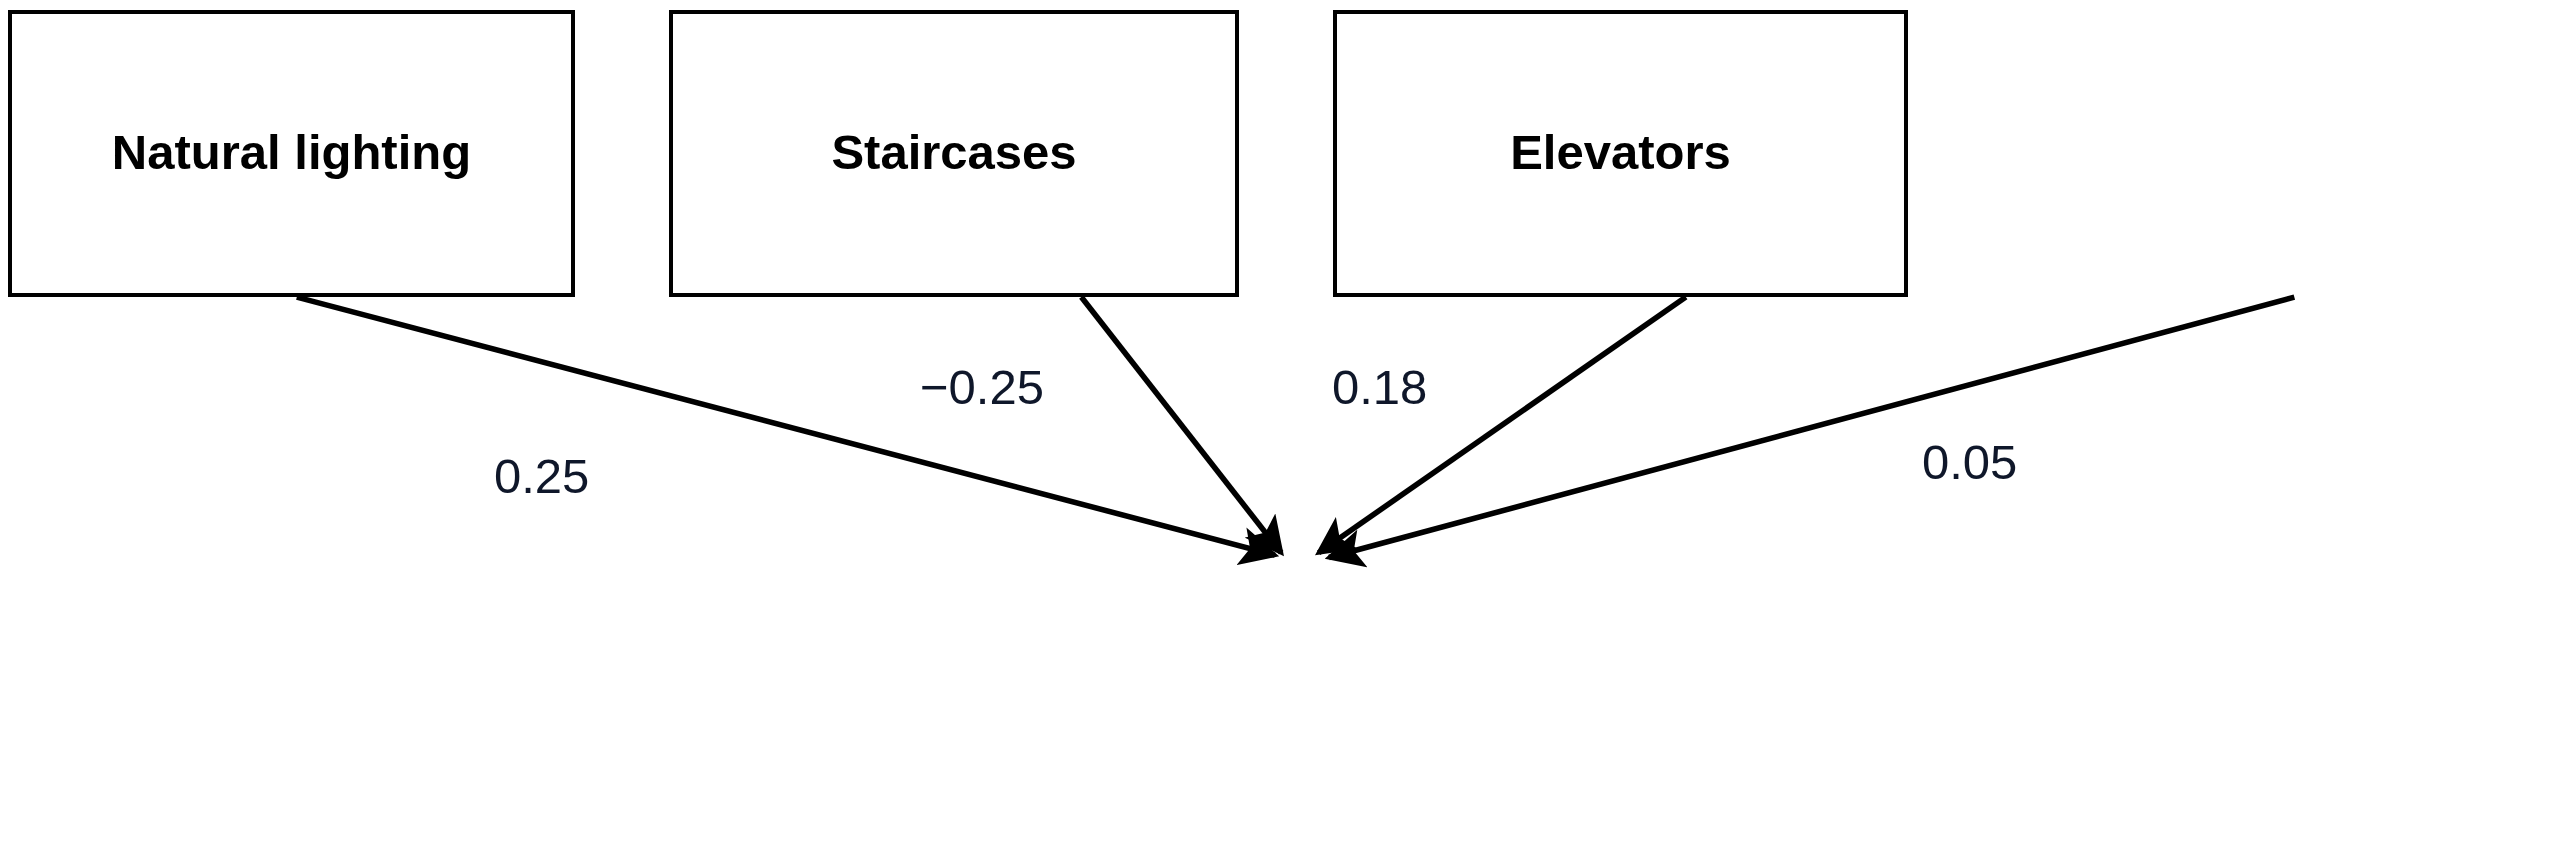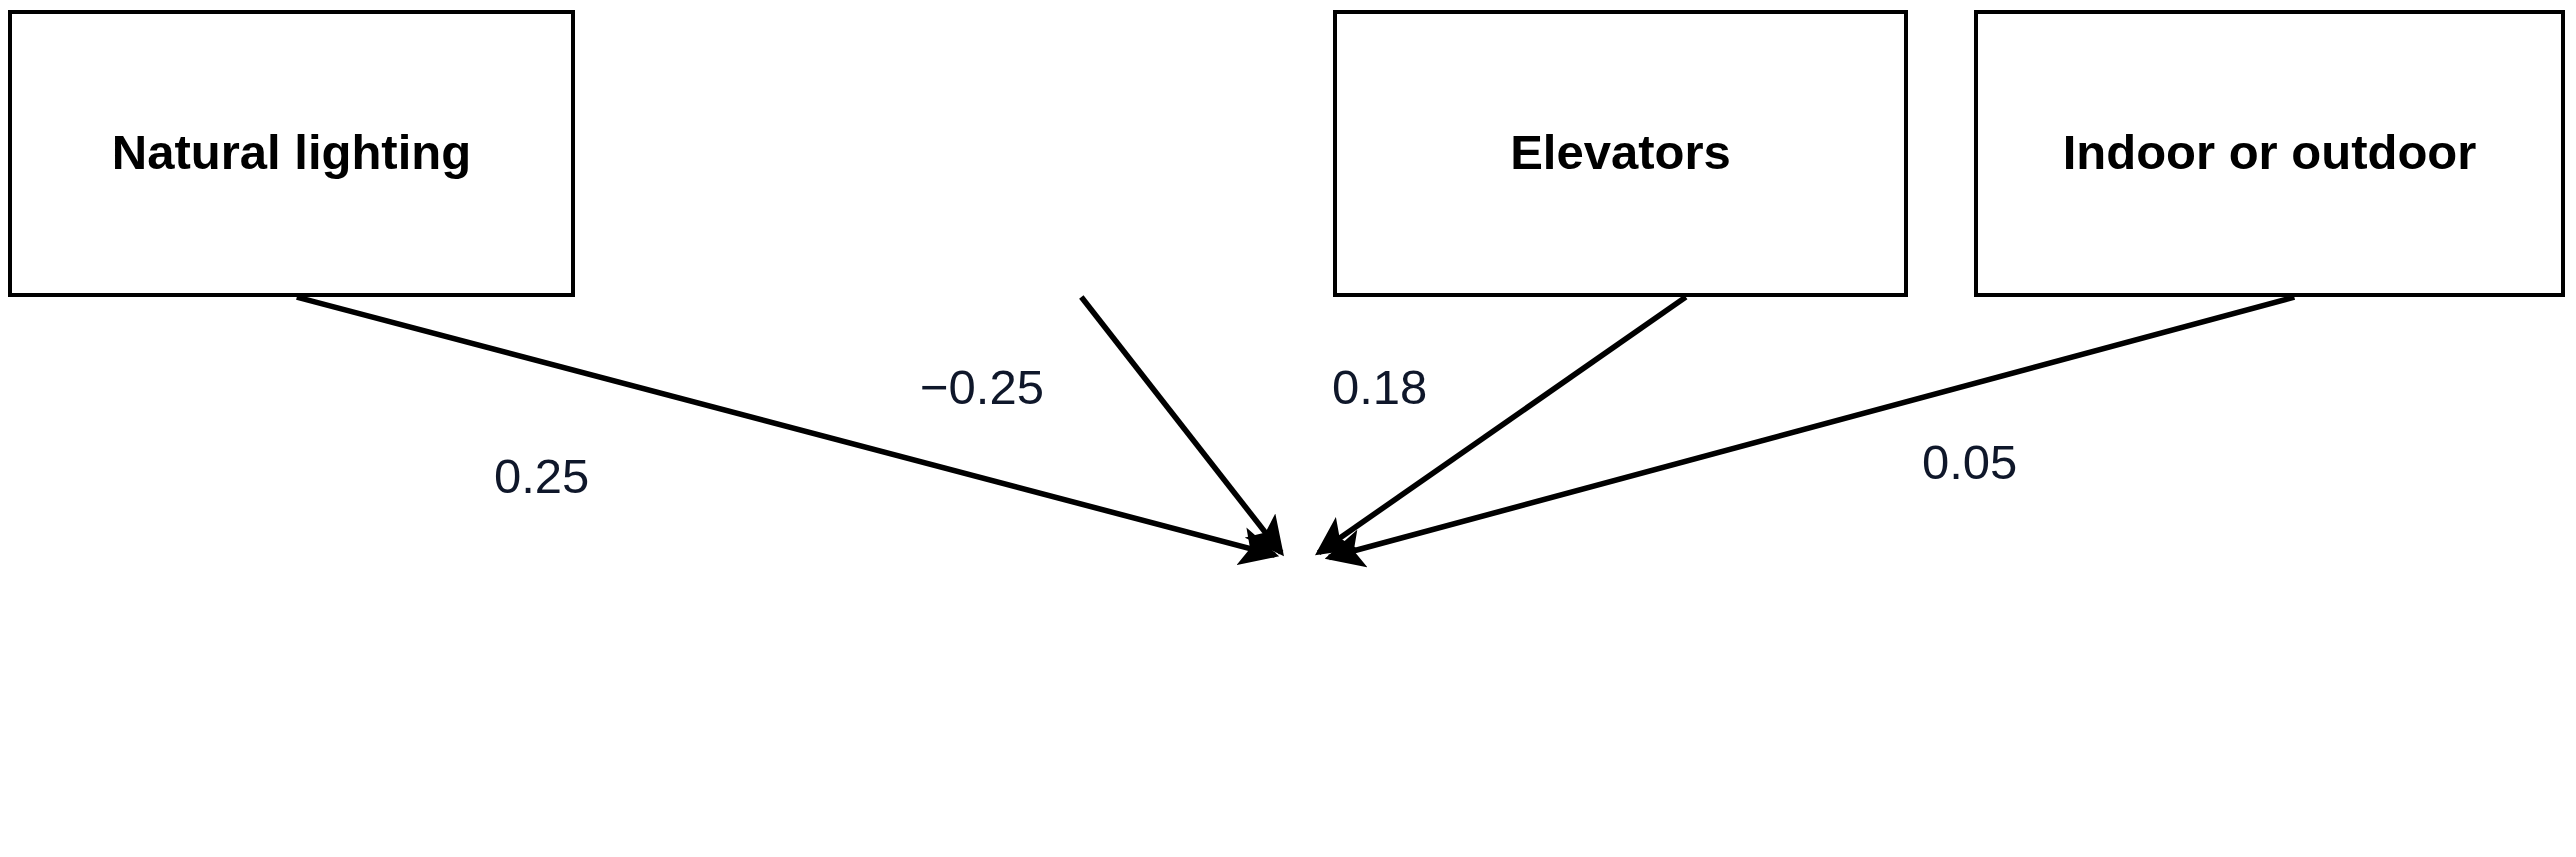--- a/index.html
+++ b/index.html
@@ -85,28 +85,28 @@
 
     <line x1="2116" y1="373" x2="1655" y2="694" stroke="#000000" stroke-width="7" marker-end="url(#arrowhead)"></line>
 
     <line x1="2880" y1="373" x2="1668" y2="700" stroke="#000000" stroke-width="7" marker-end="url(#arrowhead)"></line>
   </svg>
 
   <div class="node-box" id="box-natural-lighting">
     <span class="node-label">Natural lighting</span>
   </div>
 
+  <div class="node-box" id="box-staircases">
+    <span class="node-label">Staircases</span>
+  </div>
 
   <div class="node-box" id="box-elevators">
     <span class="node-label">Elevators</span>
   </div>
 
-  <div class="node-box" id="box-indoor-outdoor">
-    <span class="node-label">Indoor or outdoor</span>
-  </div>
 
 
   <span class="edge-label" id="label-natural-lighting">0.25</span>
 
   <span class="edge-label" id="label-staircases">−0.25</span>
 
   <span class="edge-label" id="label-elevators">0.18</span>
 
   <span class="edge-label" id="label-indoor-outdoor">0.05</span>
 

